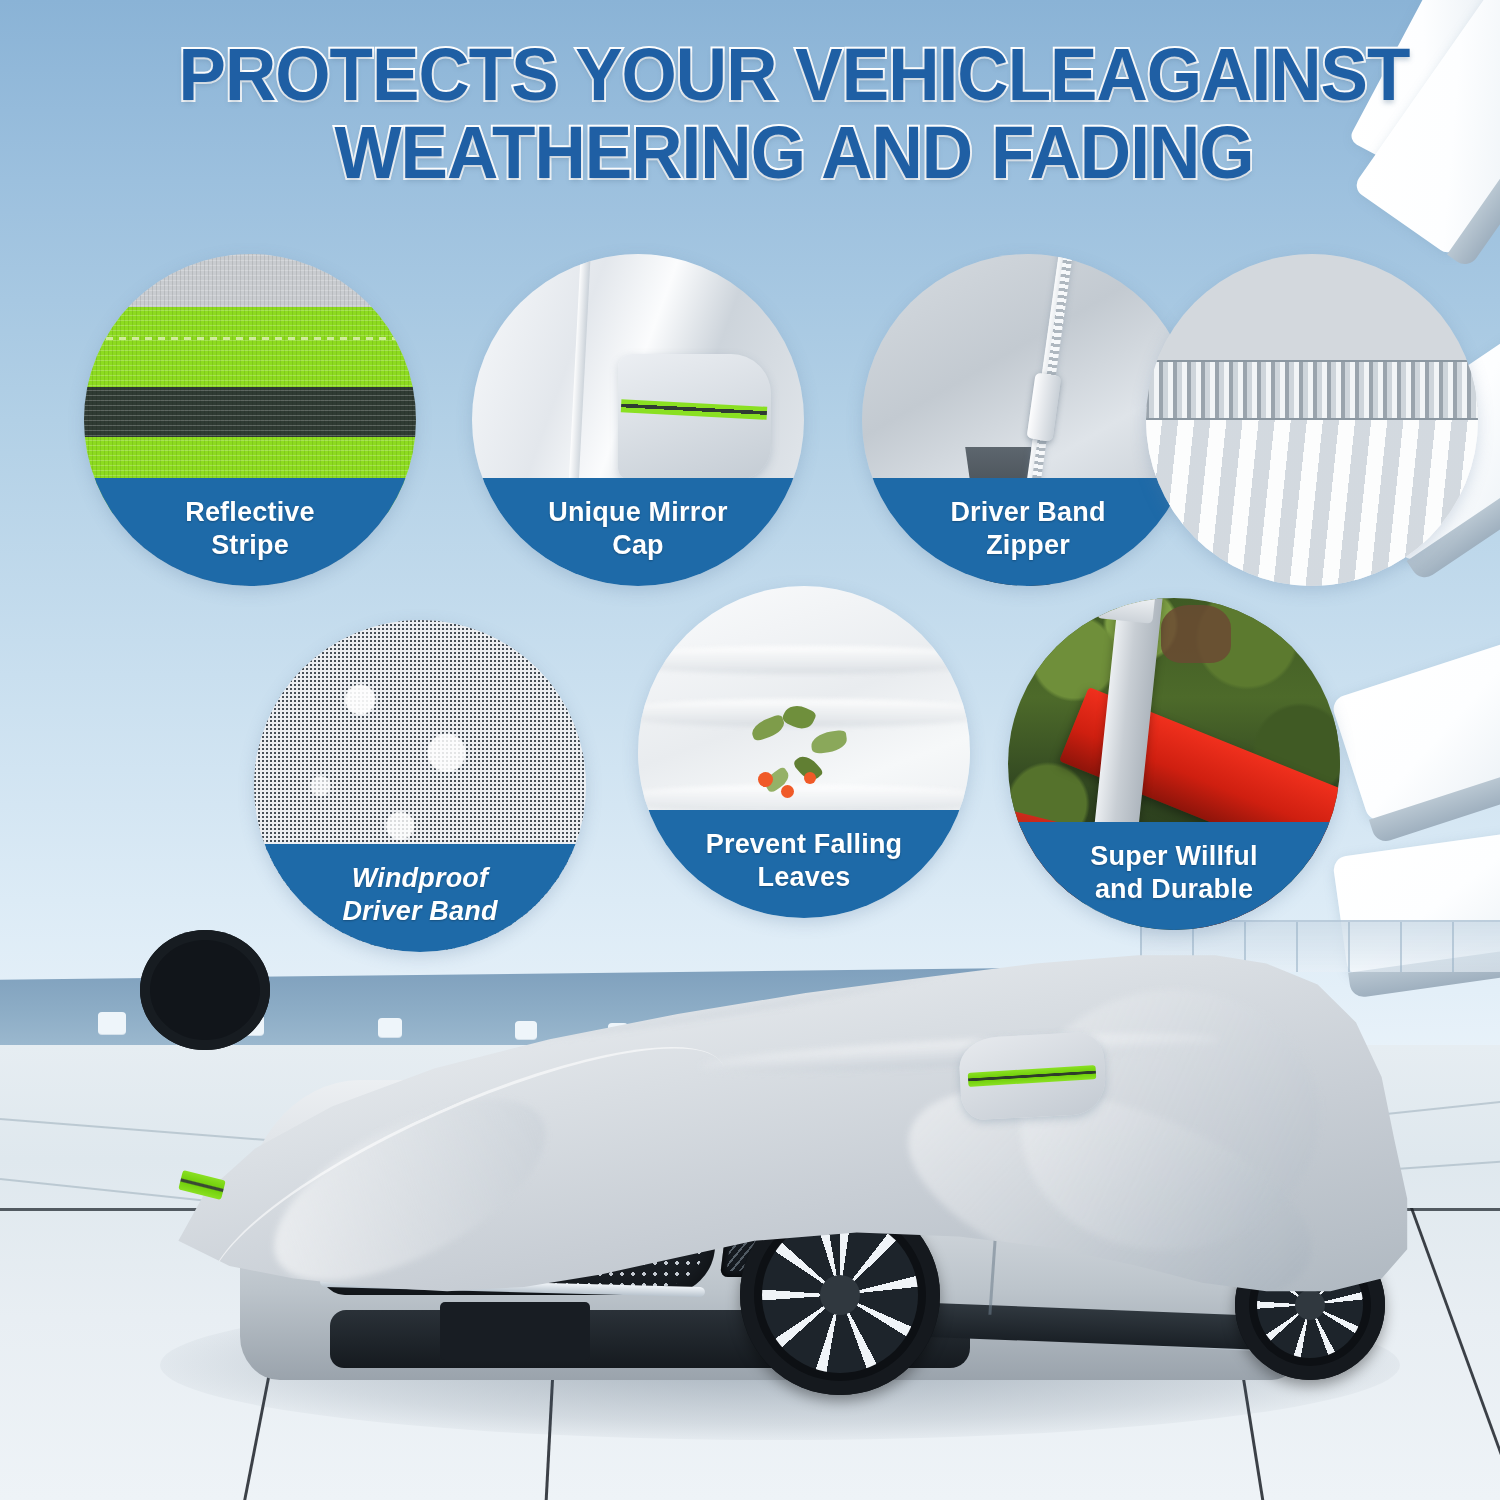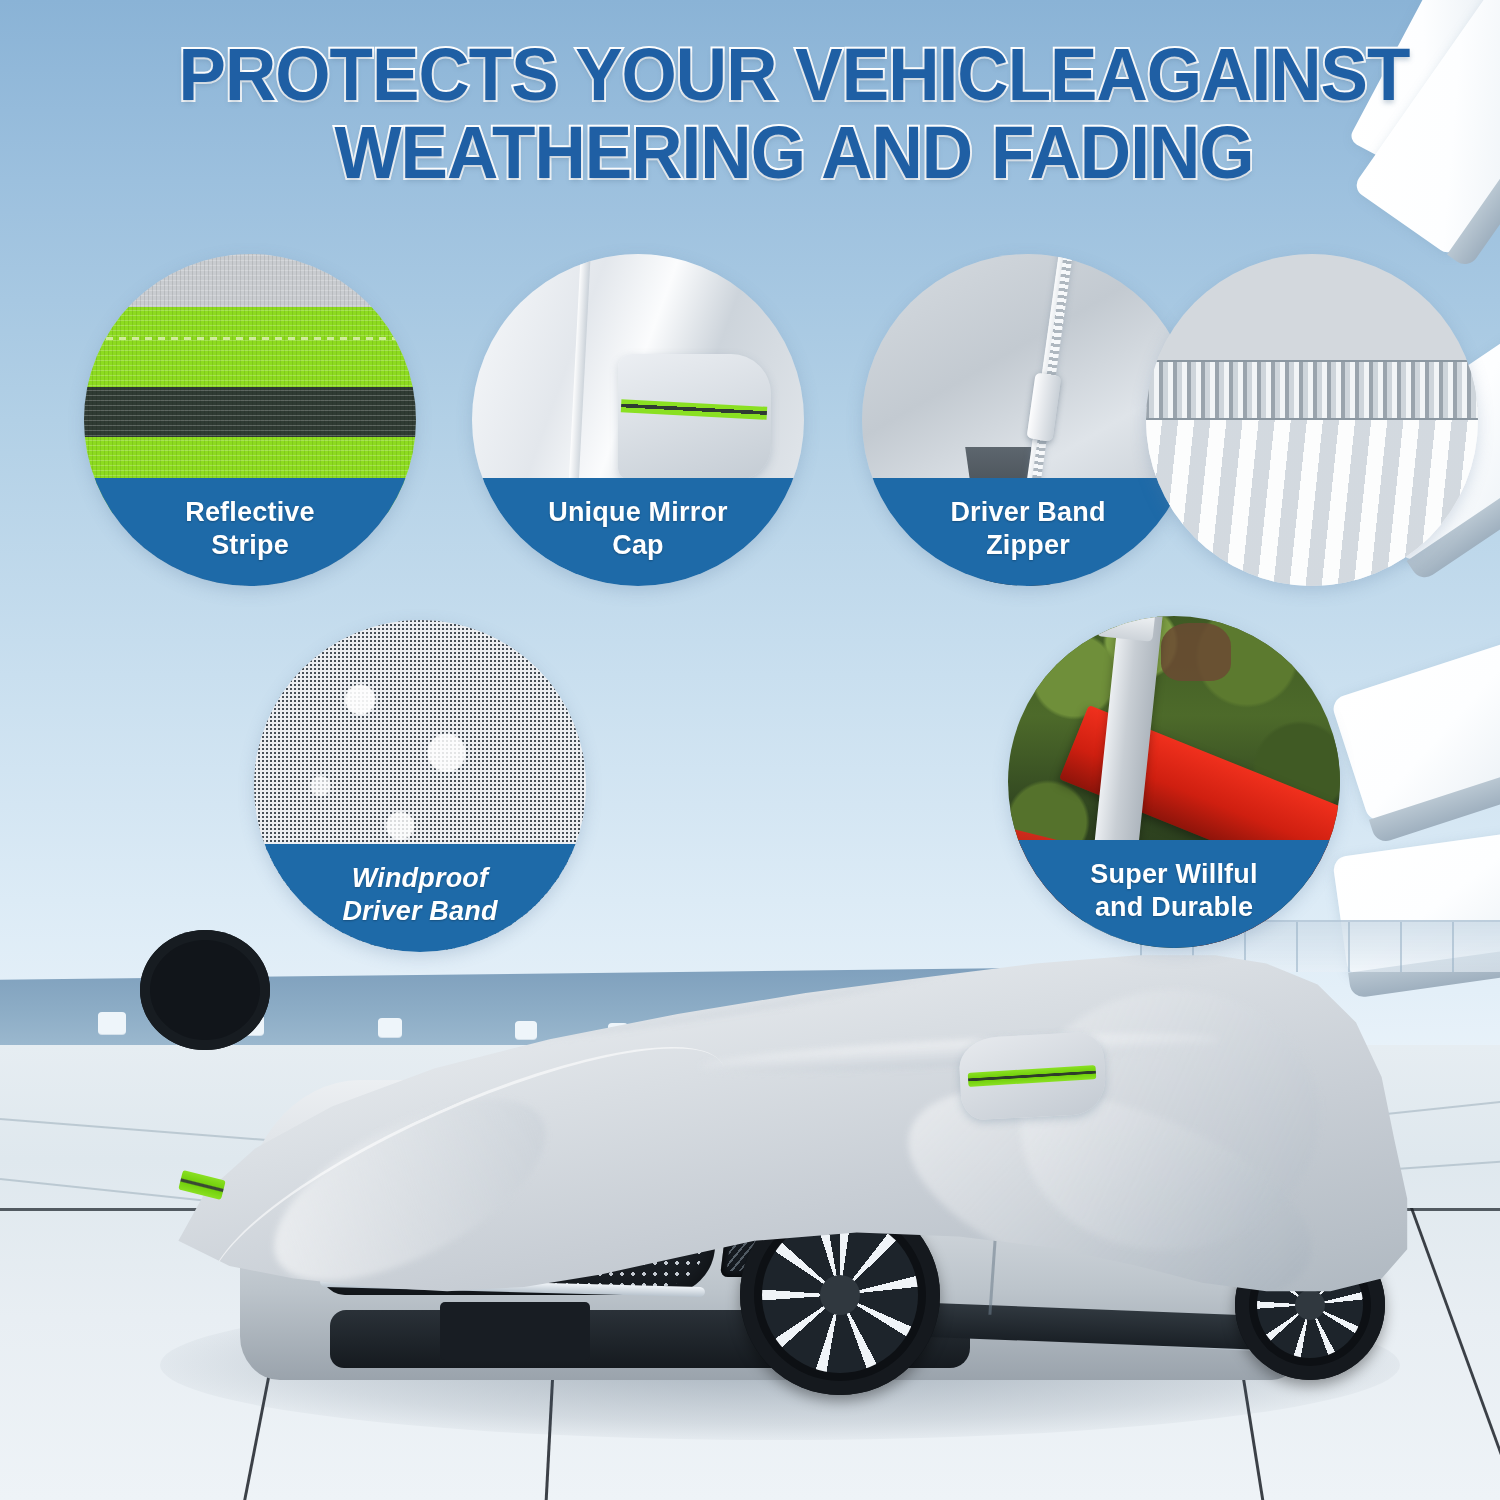--- a/index.html
+++ b/index.html
@@ -196,21 +196,21 @@
      text-align:center; letter-spacing:.2px; text-shadow:0 1px 2px rgba(0,0,0,.25); }
 
   
   #feat0 { left:84px;  top:254px; }
   #feat1 { left:472px; top:254px; }
   #feat2 { left:862px; top:254px; }
   #feat3 { left:1146px; top:254px; }
   
   #feat4 { left:254px; top:620px;font-style:italic; }
   #feat5 { left:638px; top:586px; }
-  #feat6 { left:1008px; top:616px; }
+  #feat6 { left:1008px; top:598px; }
 
   
   
   .p-reflective { background:
       linear-gradient(to bottom,
         #c9ccd0 0 16%,
         #8ddb1f 16% 34%,
         #8ddb1f 34% 40%,
         #2f3b33 40% 55%,
         #8ddb1f 55% 78%,
@@ -437,20 +437,39 @@
     </div>
   </div>
 
   <div class="feat" id="feat4">
     <div class="photo p-mesh"></div>
     <div class="banner">
       <span><b>Windproof</b><br><b>Driver Band</b></span>
     </div>
   </div>
 
+  <div class="feat" id="feat5">
+    <div class="photo p-leaves">
+      <div class="wrinkle" style="top:18%;"></div>
+      <div class="wrinkle" style="top:34%;"></div>
+      <div class="wrinkle" style="top:60%;"></div>
+      <div class="leafbit" style="left:34%;top:40%;width:34px;height:18px;background:#7e9c4a;transform:rotate(-20deg);"></div>
+      <div class="leafbit" style="left:44%;top:36%;width:30px;height:22px;background:#6f8f3c;transform:rotate(25deg);"></div>
+      <div class="leafbit" style="left:52%;top:44%;width:36px;height:20px;background:#8aa85a;transform:rotate(-8deg);"></div>
+      <div class="leafbit" style="left:47%;top:52%;width:28px;height:18px;background:#617f33;transform:rotate(48deg);"></div>
+      <div class="leafbit" style="left:38%;top:56%;width:26px;height:16px;background:#95b166;transform:rotate(-34deg);"></div>
+      <div class="redbit" style="left:36%;top:56%;width:15px;height:15px;"></div>
+      <div class="redbit" style="left:43%;top:60%;width:13px;height:13px;"></div>
+      <div class="redbit" style="left:50%;top:56%;width:12px;height:12px;"></div>
+      <div class="redbit" style="left:40%;top:73%;width:11px;height:11px;"></div>
+    </div>
+    <div class="banner">
+      <span><b>Prevent Falling</b><br><b>Leaves</b></span>
+    </div>
+  </div>
 
   <div class="feat" id="feat6">
     <div class="photo p-durable">
       <div class="foliage"></div>
       <div class="hand"></div>
       <div class="redbar"></div>
       <div class="redbar2"></div>
       <div class="strap"></div>
       <div class="strapTop"></div>
     </div>

